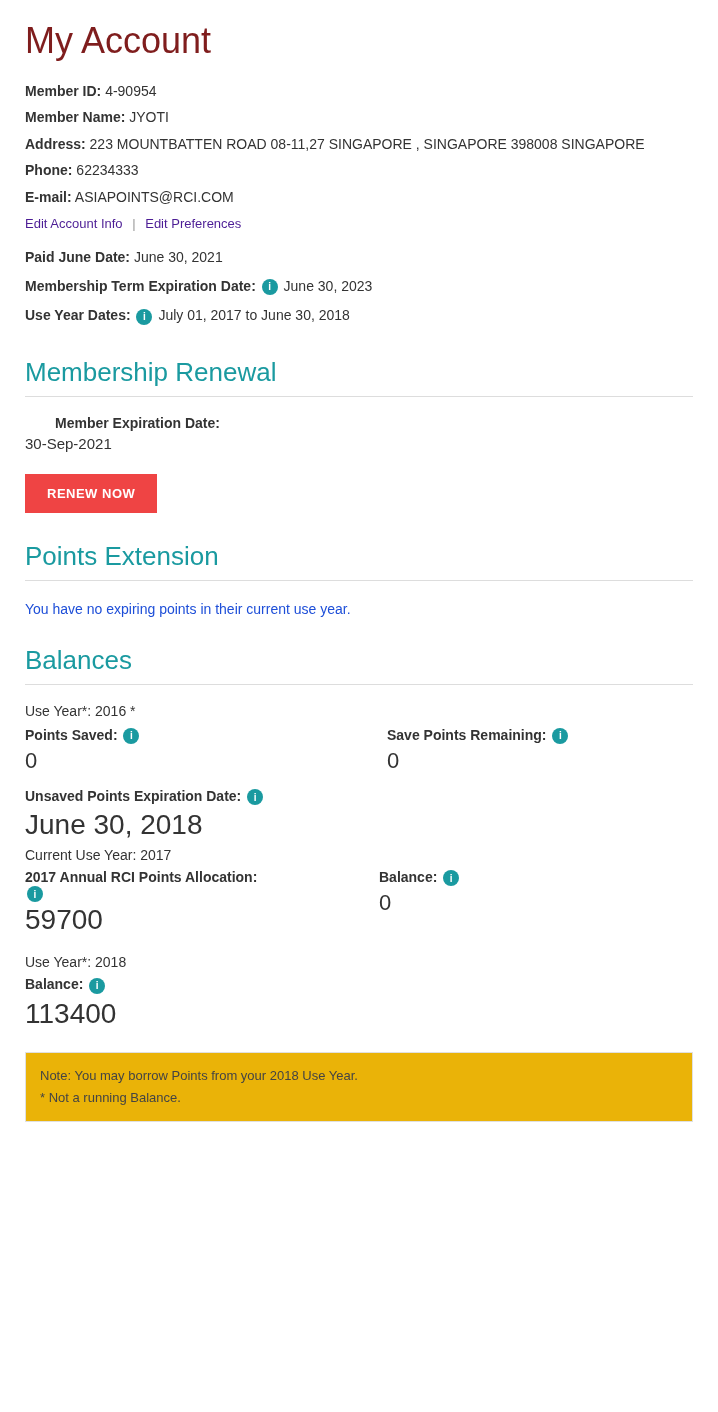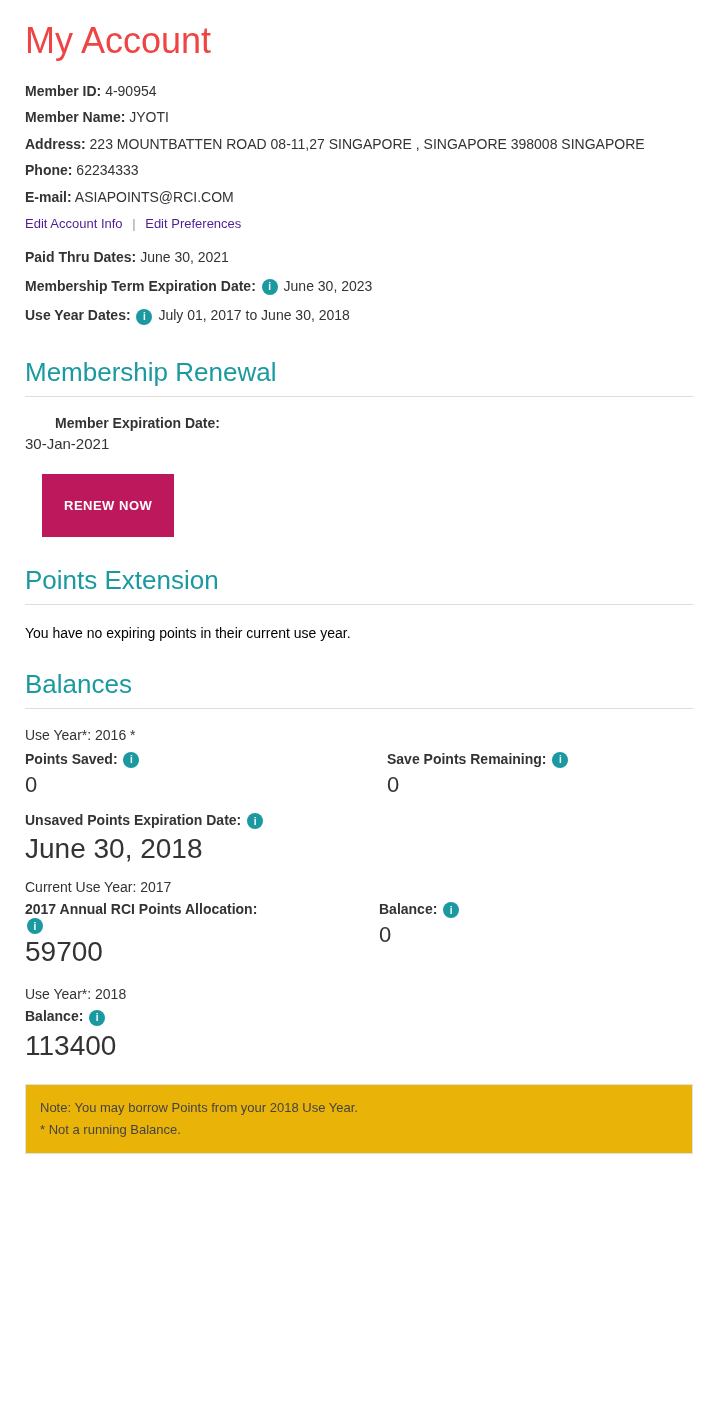--- a/index.html
+++ b/index.html
@@ -6,21 +6,21 @@
     body {
       font-family: Arial, Helvetica, sans-serif;
       font-size: 14px;
       color: #333;
       background: #fff;
       width: 718px;
       padding: 20px 25px 40px 25px;
     }
     .page-title {
       font-size: 36px;
-      color: #ef4444;
+      color: #7f1d1d;
       font-weight: normal;
       margin-bottom: 18px;
     }
     .info-block {
       margin-bottom: 4px;
       line-height: 1.6;
     }
     .info-label {
       font-weight: bold;
     }
@@ -71,35 +71,34 @@
     .member-expiry-label {
       font-weight: bold;
       margin-bottom: 4px;
       padding-left: 30px;
     }
     .member-expiry-date {
       font-size: 15px;
       margin-bottom: 22px;
     }
     .renew-btn {
-      background: #be185d;
+      background: #ef4444;
       color: #fff;
       border: none;
-      padding: 24px 22px;
+      padding: 12px 22px;
       font-size: 13px;
       font-weight: bold;
       letter-spacing: 0.5px;
       cursor: pointer;
       text-transform: uppercase;
-      margin-left: 17px;
     }
     .points-ext-text {
       margin-top: 20px;
       font-size: 14px;
-      color: #000000;
+      color: #1d4ed8;
     }
     .balances-section {
       margin-top: 10px;
     }
     .use-year-label {
       font-size: 14px;
       margin-bottom: 8px;
       color: #333;
     }
     .points-row {
@@ -120,21 +119,21 @@
       color: #333;
     }
     .unsaved-label {
       font-weight: bold;
       font-size: 14px;
       margin-bottom: 4px;
     }
     .unsaved-date {
       font-size: 28px;
       color: #333;
-      margin-bottom: 14px;
+      margin-bottom: 6px;
     }
     .current-use-year {
       font-size: 14px;
       color: #333;
       margin-bottom: 6px;
     }
     .allocation-row {
       display: flex;
       gap: 40px;
       align-items: flex-start;
@@ -219,21 +218,21 @@
 
 
 <div class="edit-links">
   <a class="edit-link">Edit Account Info</a>
   <span class="divider-text">|</span>
   <a class="edit-link">Edit Preferences</a>
 </div>
 
 
 <div class="date-info">
-  <span class="info-label">Paid Thru Dates:</span>
+  <span class="info-label">Paid June Date:</span>
   <span>June 30, 2021</span>
 </div>
 
 
 <div class="date-info">
   <span class="info-label">Membership Term Expiration Date:</span>
   <span class="info-icon">i</span>
   <span>June 30, 2023</span>
 </div>
 
@@ -242,21 +241,21 @@
   <span class="info-label">Use Year Dates:</span>
   <span class="info-icon">i</span>
   <span>July 01, 2017 to June 30, 2018</span>
 </div>
 
 
 <h2 class="section-title">Membership Renewal</h2>
 <hr class="section-divider">
 
 <div class="member-expiry-label">Member Expiration Date:</div>
-<div class="member-expiry-date">30-Jan-2021</div>
+<div class="member-expiry-date">30-Sep-2021</div>
 
 <button class="renew-btn">RENEW NOW</button>
 
 
 <h2 class="section-title">Points Extension</h2>
 <hr class="section-divider">
 
 <p class="points-ext-text">You have no expiring points in their current use year.</p>
 
 

